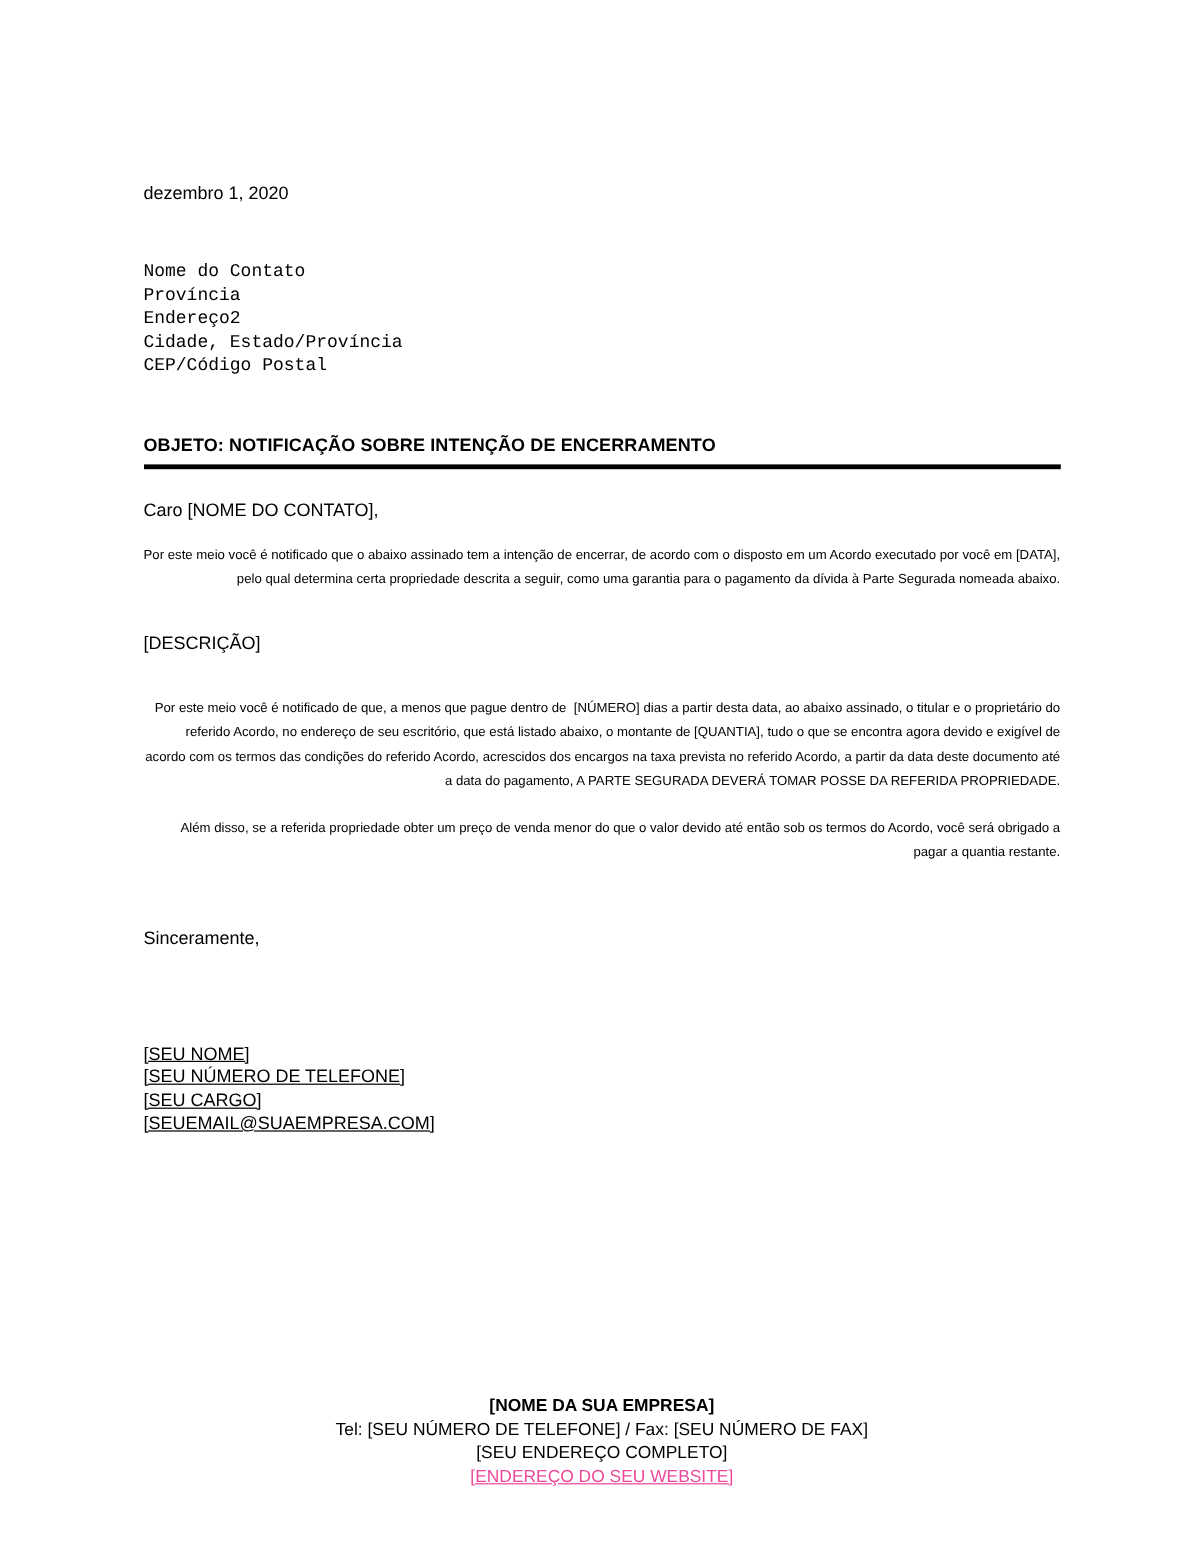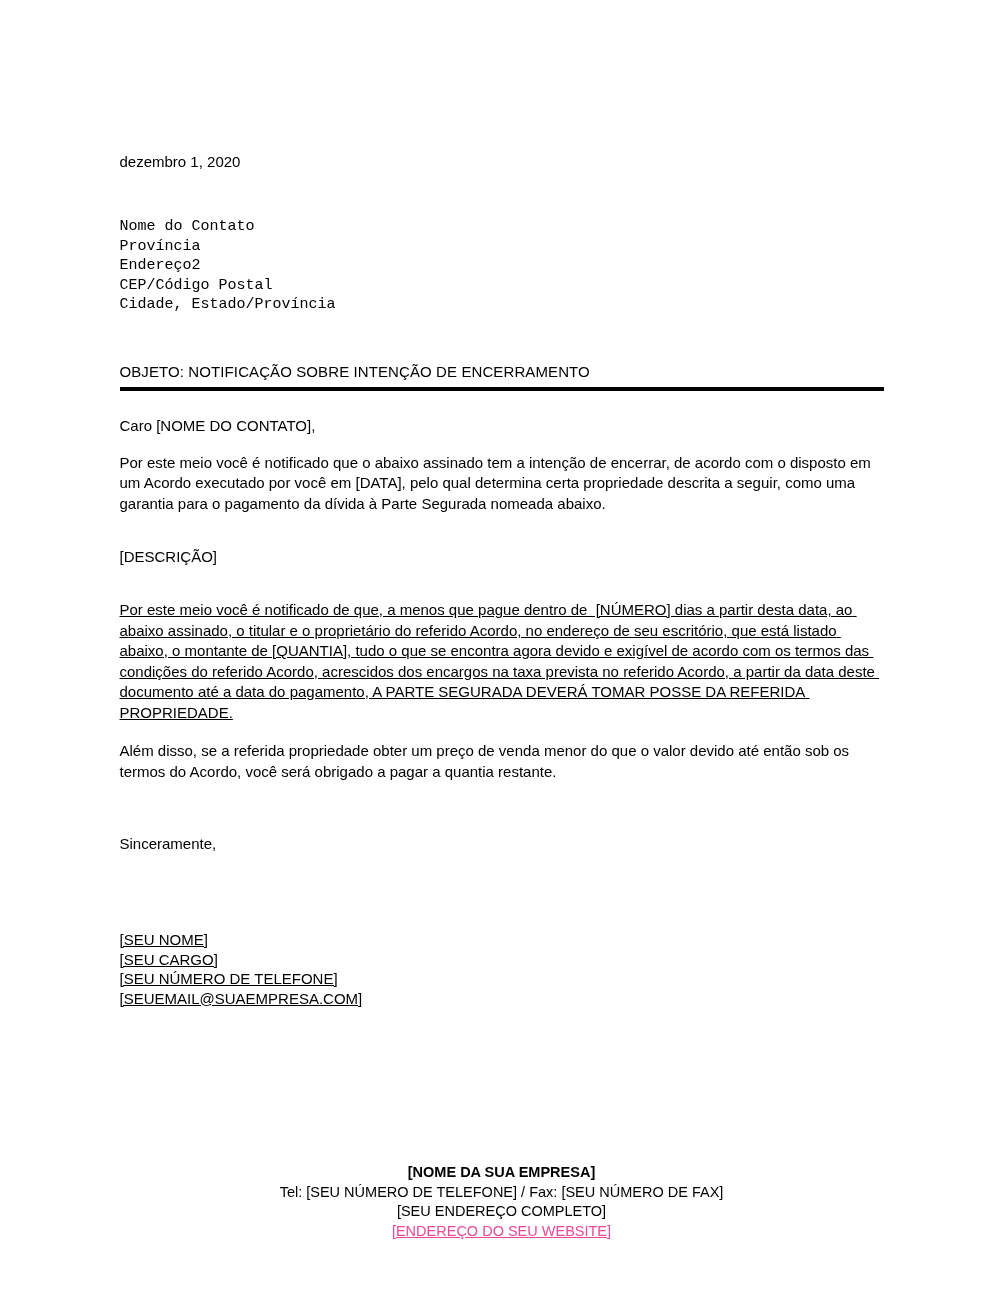--- a/index.html
+++ b/index.html
@@ -50,21 +50,21 @@
     white-space: pre;
     font-family: Liberation Mono, monospace;
   }
 
   .subject-wrap {
     margin-top: 47px;
   }
 
   .subject-line {
     font-size: 15px;
-    font-weight: normal;
+    font-weight: bold;
     line-height: 19px;
     letter-spacing: 0.1px;
   }
 
   .subject-rule {
     margin-top: 6px;
     width: 764px;
     height: 4px;
     background: #000000;
     font-size: 0;
@@ -72,29 +72,28 @@
   }
 
   .salutation {
     margin-top: 25px;
     font-size: 15px;
     line-height: 19px;
   }
 
   .body-paragraph {
     margin-top: 18px;
-    font-size: 15px;
+    font-size: 11px;
     line-height: 20.5px;
-    text-align: left;
+    text-align: right;
     white-space: pre-wrap;
   }
 
   .para-gap-xl {
     margin-top: 34px;
-    text-decoration: underline;
   }
 
   .description-line {
     font-size: 15px;
     line-height: 19px;
     margin-top: 33px;
   }
 
   .closing {
     margin-top: 52px;
@@ -147,22 +146,22 @@
 <div class="page">
 
   <div class="content">
 
     <div class="letter-date">dezembro 1, 2020</div>
 
     <div class="recipient-block">
       <span class="recipient-line">Nome do Contato</span>
       <span class="recipient-line">Província</span>
       <span class="recipient-line">Endereço2</span>
+      <span class="recipient-line">Cidade, Estado/Província</span>
       <span class="recipient-line">CEP/Código Postal</span>
-      <span class="recipient-line">Cidade, Estado/Província</span>
     </div>
 
     <div class="subject-wrap">
       <div class="subject-line">OBJETO: NOTIFICAÇÃO SOBRE INTENÇÃO DE ENCERRAMENTO</div>
       <div class="subject-rule"></div>
     </div>
 
     <div class="salutation">Caro [NOME DO CONTATO],</div>
 
     <div class="body-paragraph">Por este meio você é notificado que o abaixo assinado tem a intenção de encerrar, de acordo com o disposto em um Acordo executado por você em [DATA], pelo qual determina certa propriedade descrita a seguir, como uma garantia para o pagamento da dívida à Parte Segurada nomeada abaixo.</div>
@@ -170,22 +169,22 @@
     <div class="description-line">[DESCRIÇÃO]</div>
 
     <div class="body-paragraph para-gap-xl">Por este meio você é notificado de que, a menos que pague dentro de  [NÚMERO] dias a partir desta data, ao abaixo assinado, o titular e o proprietário do referido Acordo, no endereço de seu escritório, que está listado abaixo, o montante de [QUANTIA], tudo o que se encontra agora devido e exigível de acordo com os termos das condições do referido Acordo, acrescidos dos encargos na taxa prevista no referido Acordo, a partir da data deste documento até a data do pagamento, A PARTE SEGURADA DEVERÁ TOMAR POSSE DA REFERIDA PROPRIEDADE.</div>
 
     <div class="body-paragraph">Além disso, se a referida propriedade obter um preço de venda menor do que o valor devido até então sob os termos do Acordo, você será obrigado a pagar a quantia restante.</div>
 
     <div class="closing">Sinceramente,</div>
 
     <div class="signature-block">
       <span class="signature-line">[SEU NOME]</span>
+      <span class="signature-line">[SEU NÚMERO DE TELEFONE]</span>
       <span class="signature-line">[SEU CARGO]</span>
-      <span class="signature-line">[SEU NÚMERO DE TELEFONE]</span>
       <span class="signature-line">[SEUEMAIL@SUAEMPRESA.COM]</span>
     </div>
 
   </div>
 
   <div class="footer">
     <span class="footer-company">[NOME DA SUA EMPRESA]</span>
     <span class="footer-line">Tel: [SEU NÚMERO DE TELEFONE] / Fax: [SEU NÚMERO DE FAX]</span>
     <span class="footer-line">[SEU ENDEREÇO COMPLETO]</span>
     <span class="footer-line"><a class="footer-website" href="#">[ENDEREÇO DO SEU WEBSITE]</a></span>

